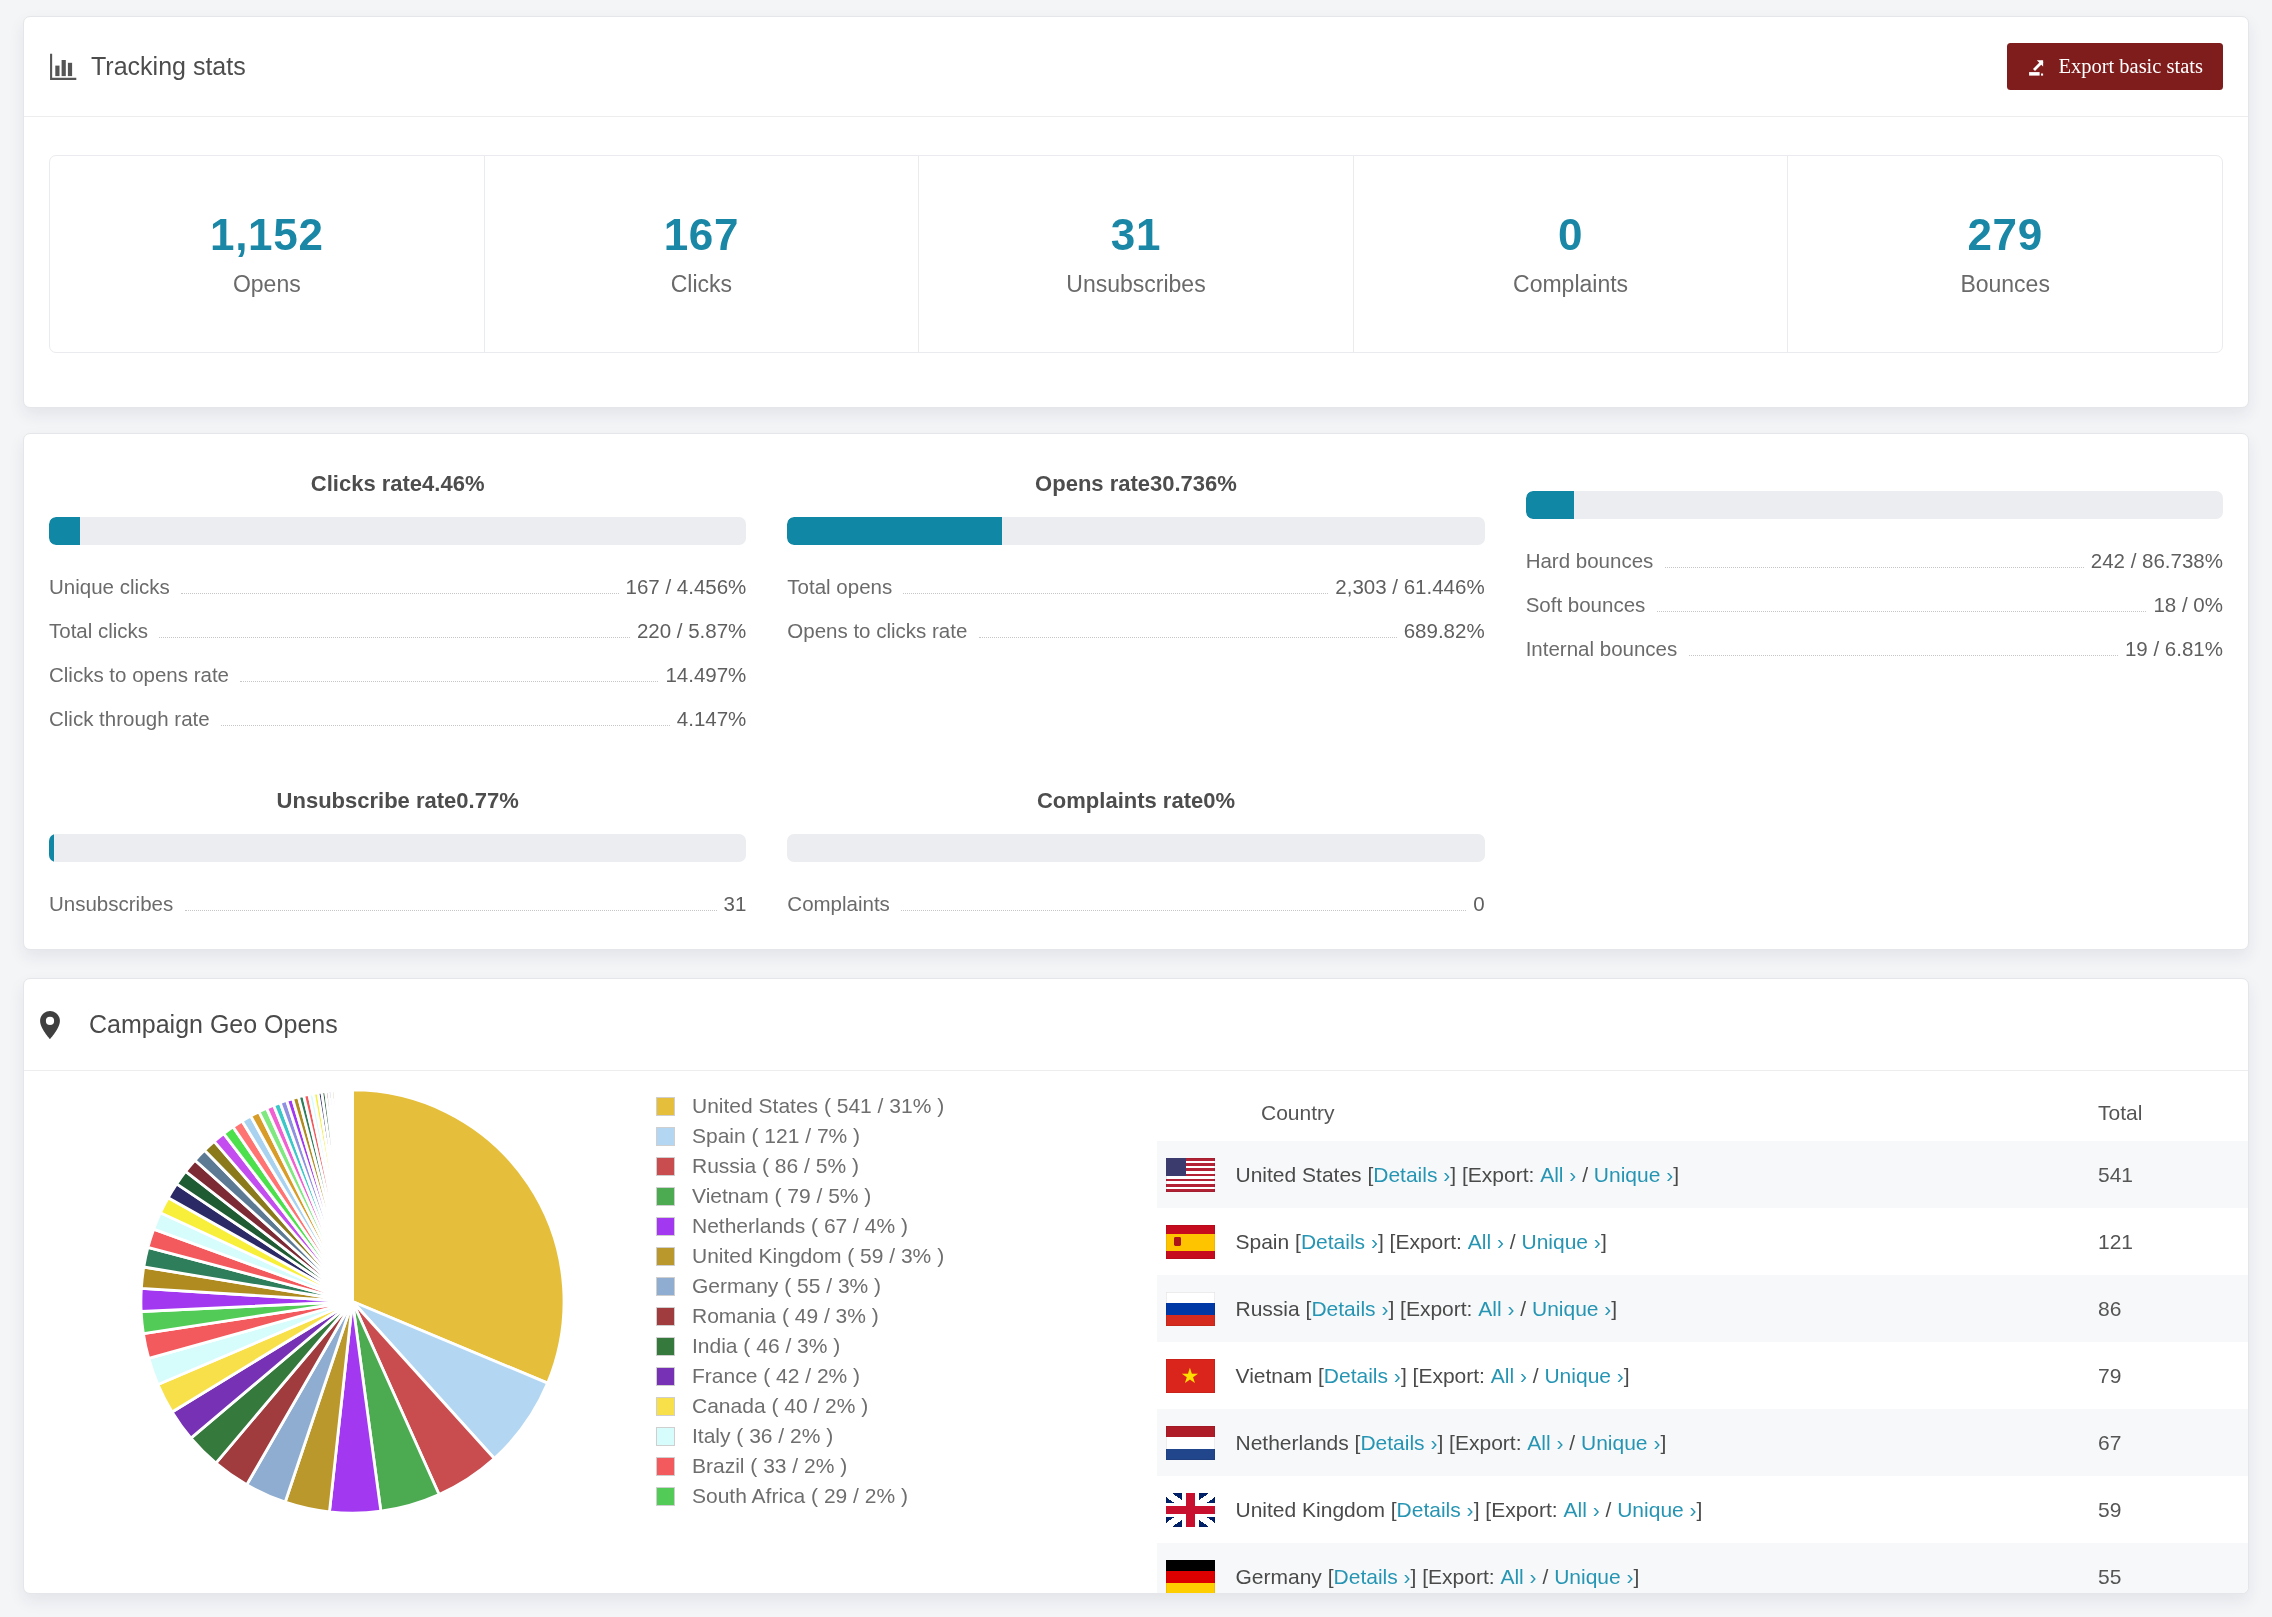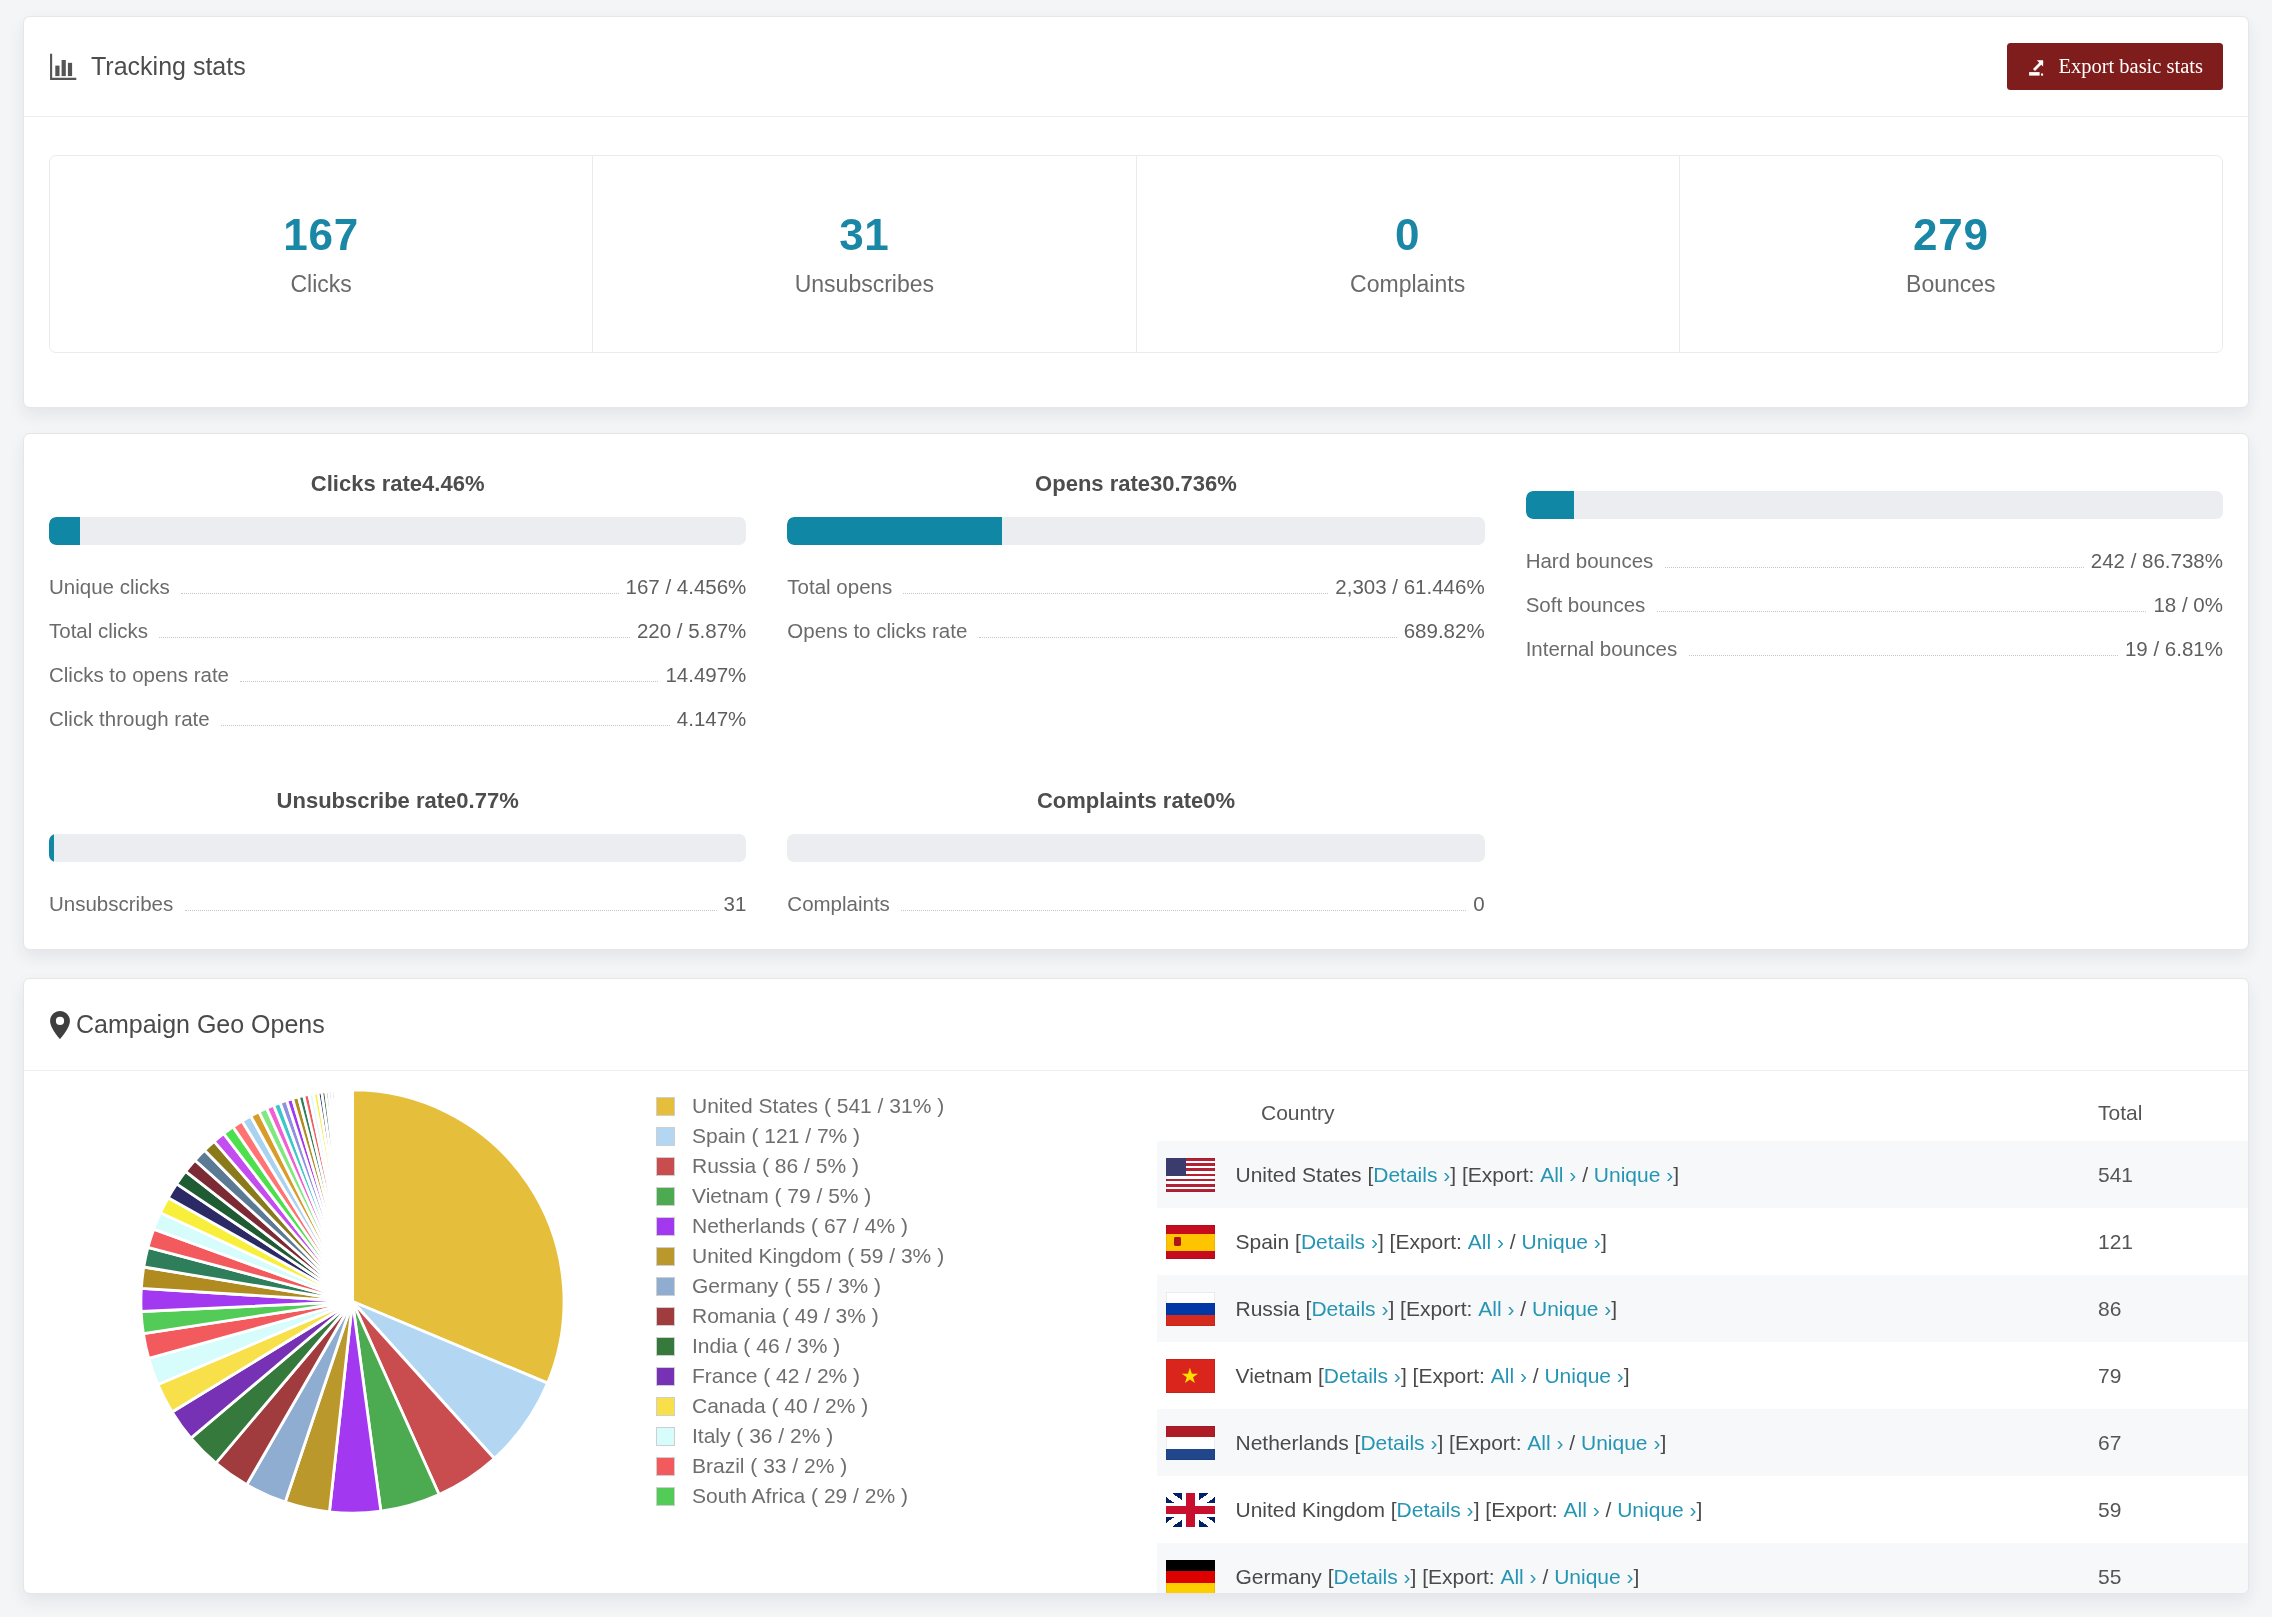--- a/index.html
+++ b/index.html
@@ -56,22 +56,22 @@
   .rate-fill { height: 100%; background: #0f87a5; border-radius: 7px 0 0 7px; }
   .rate-items { margin-top: 30px; }
   .rate-item { display: flex; align-items: flex-end; margin-bottom: 20px; font-size: 20.5px; }
   .ri-label { color: #6b6b6b; white-space: nowrap; }
   .ri-dots { flex: 1; border-bottom: 1.4px dotted #c6c6c6; margin: 0 7px 5px 11.3px; }
   .ri-value { color: #5f5f5f; white-space: nowrap; }
   
   #card-geo { top: 978px; height: 616px; overflow: hidden; }
   .geo-header {
     position: absolute; top: 0; left: 0; right: 0; height: 92px;
-    display: flex; align-items: center; gap: 6px;
-    padding: 0 26px; border-bottom: 1.4px solid #ededef;
+    display: flex; align-items: center; gap: 29px;
+    padding: 0 16px; border-bottom: 1.4px solid #ededef;
     font-size: 25px; color: #4a4a4a;
   }
   .pie-wrap { position: absolute; left: 112px; top: 106px; width: 433px; height: 433px; }
   .legend { position: absolute; left: 632px; top: 112px; }
   .legend-item { display: flex; align-items: center; height: 30px; font-size: 21px; color: #6e6e6e; }
   .swatch { width: 19px; height: 19px; border: 1.4px solid #cfcfcf; margin-right: 17px; flex: none; }
   .geo-table { position: absolute; left: 1133px; top: 106px; width: 1093px; font-size: 21px; }
   .gt-header { display: flex; align-items: center; height: 56px; color: #555; }
   .gt-header .country-h { flex: 1; margin-left: 104px; }
   .gt-header .total-h { width: 152px; }
@@ -127,20 +127,24 @@
             <path d="M10 20L22 8" stroke="#fff" stroke-width="4"></path>
             <path d="M14 6h9v9z" fill="#fff"></path>
             <rect x="3" y="23" width="15" height="5" fill="#fff"></rect>
             <rect x="20" y="25" width="3" height="3" fill="#fff"></rect>
           </svg>
       </span>
       <span>Export basic stats</span>
     </button>
   </div>
   <div class="stats-row">
+    <div class="stat-cell">
+      <div class="stat-value">1,152</div>
+      <div class="stat-label">Opens</div>
+    </div>
     <div class="stat-cell">
       <div class="stat-value">167</div>
       <div class="stat-label">Clicks</div>
     </div>
     <div class="stat-cell">
       <div class="stat-value">31</div>
       <div class="stat-label">Unsubscribes</div>
     </div>
     <div class="stat-cell">
       <div class="stat-value">0</div>

